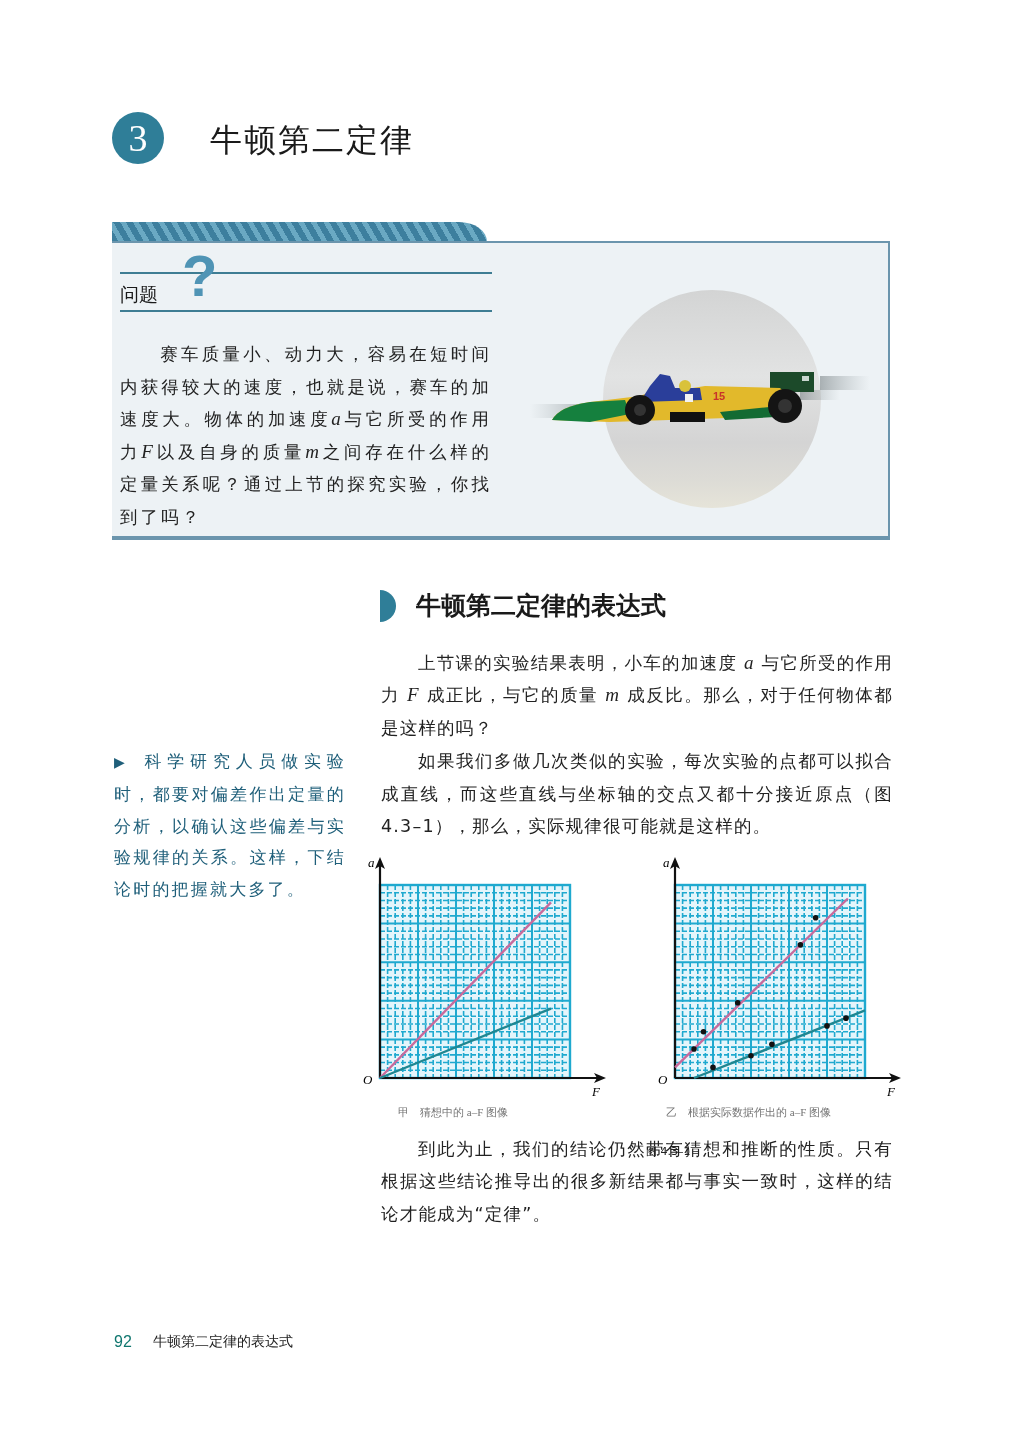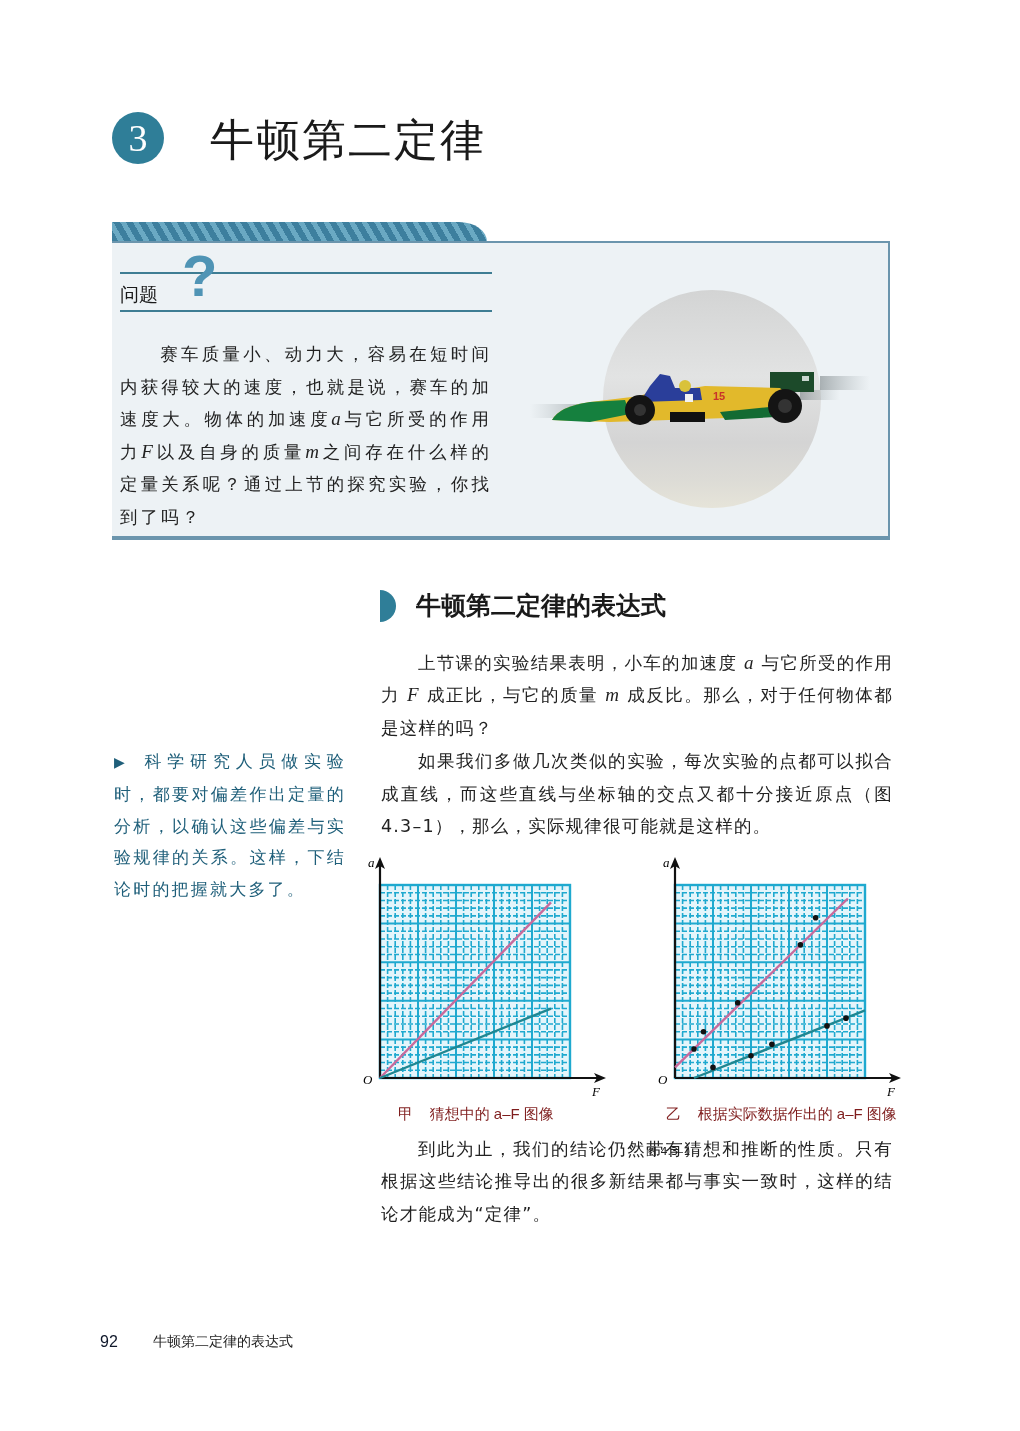--- a/index.html
+++ b/index.html
@@ -10,21 +10,21 @@
   }
   .abs { position: absolute; }
 
   
   .chapter-badge {
     left: 112px; top: 112px; width: 52px; height: 52px; border-radius: 50%;
     background: #2f7e98; color: #fff; font-size: 38px; line-height: 52px;
     text-align: center; font-family: "Liberation Serif", serif;
   }
   .chapter-title {
-    left: 210px; top: 112px; font-size: 44px; line-height: 56px; letter-spacing: 2px;
+    left: 210px; top: 112px; font-size: 32px; line-height: 56px; letter-spacing: 2px;
     font-family: "DejaVu Serif", serif; color: #1a1a1a;
   }
 
   
   .chevron-band {
     left: 112px; top: 222px; width: 375px; height: 20px;
     border-top-right-radius: 28px 20px;
     background:
       repeating-linear-gradient(60deg, #3d7f9e 0 6px, #6aa9c3 6px 11px);
     overflow: hidden;
@@ -79,25 +79,25 @@
   
   .side-note {
     left: 114px; top: 746px; width: 232px; font-size: 17px; line-height: 31.8px;
     letter-spacing: 2.2px; color: #1f5f7a; font-family: "DejaVu Serif", serif;
     text-align: justify;
   }
   .side-note .tri { color: #1f5f7a; font-size: 14px; margin-right: 14px; }
 
   
   .chart-caption {
-    font-size: 15px; color: #7f1d1d; font-family: Liberation Sans, sans-serif; white-space: nowrap;
+    font-size: 11px; color: #737373; font-family: Liberation Serif, serif; white-space: nowrap;
   }
   .fig-label { left: 646px; top: 1144px; font-size: 11px; font-family: "DejaVu Sans", sans-serif; text-align: right; }
 
-  .footer-num { left: 100px; top: 1333px; font-size: 16px; font-family: "Liberation Sans", sans-serif; color: #0f172a; }
+  .footer-num { left: 114px; top: 1333px; font-size: 16px; font-family: "Liberation Sans", sans-serif; color: #0f766e; }
   .footer-title { left: 153px; top: 1333px; font-size: 14px; font-family: "DejaVu Sans", sans-serif; color: #222; }
 </style>
 </head>
 <body>
 
 <div class="abs chapter-badge">3</div>
 <div class="abs chapter-title">牛顿第二定律</div>
 
 <div class="abs chevron-band"></div>
 <div class="abs problem-box"></div>

